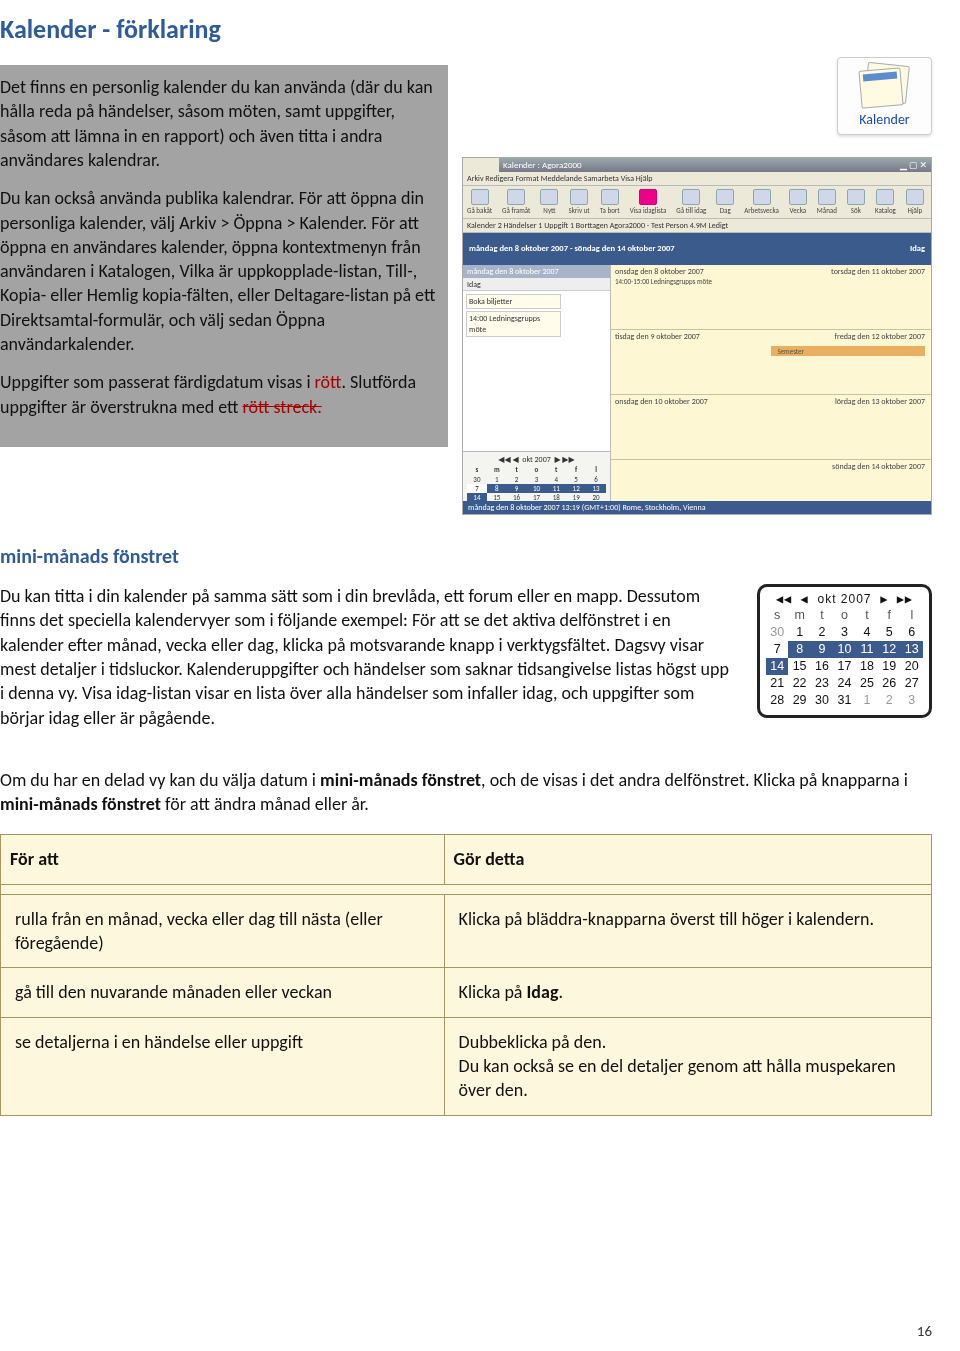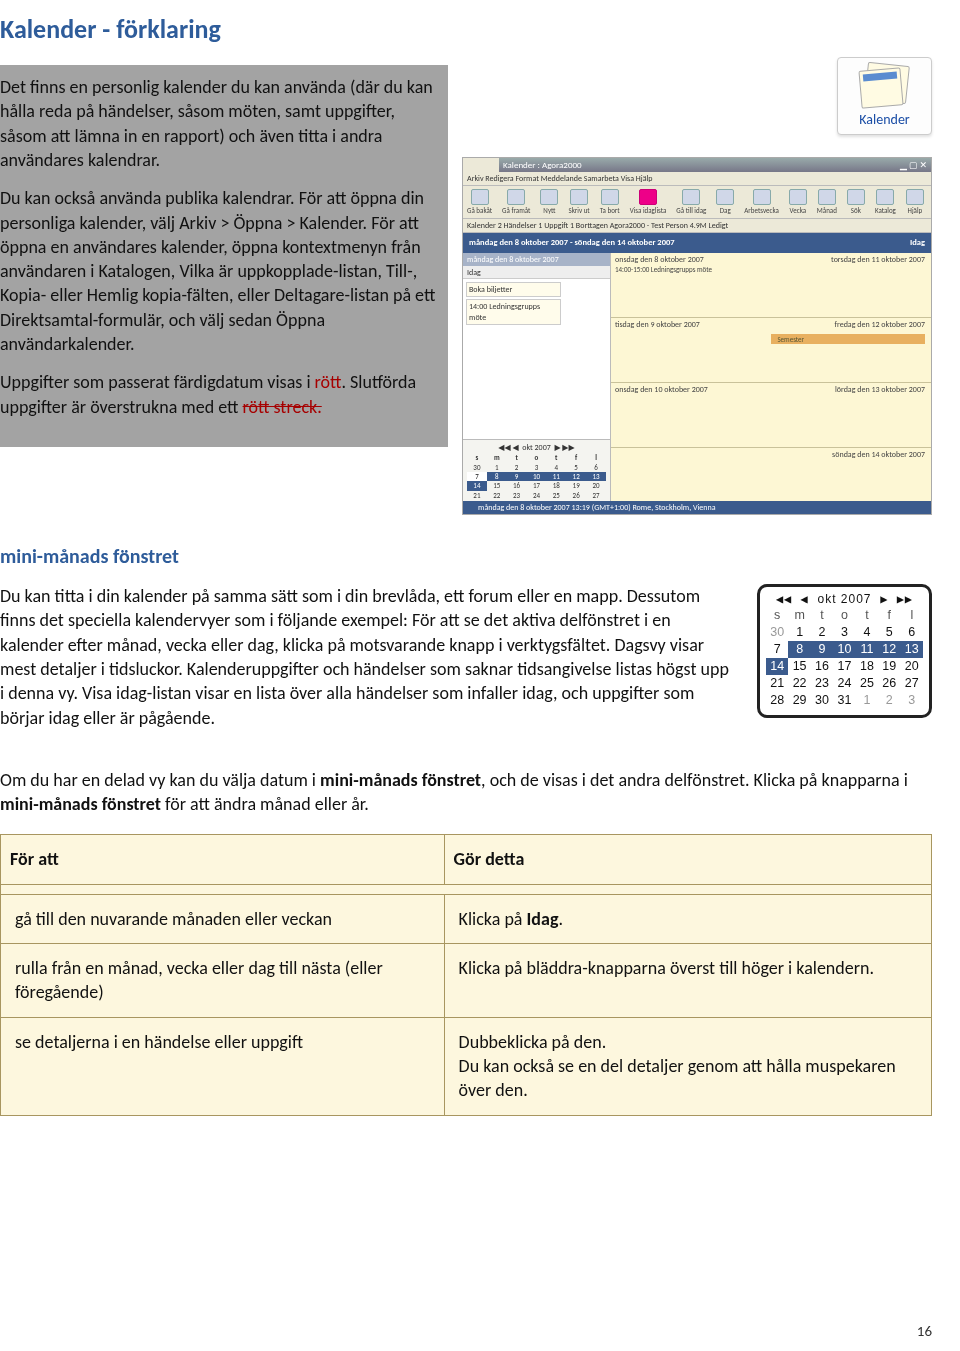--- a/index.html
+++ b/index.html
@@ -108,21 +108,21 @@
   .big-screenshot .toolbar .tbtn {
     display:flex; flex-direction:column; align-items:center; gap:1px;
     font-size:7px; color:#444;
   }
   .big-screenshot .toolbar .tbtn .ic {
     width:18px; height:16px; background:#d0d7e8; border:1px solid #8aa; border-radius:2px;
   }
   .big-screenshot .toolbar .tbtn.active .ic { background:#e08; border-color:#c07; }
   .big-screenshot .crumbs { background:#ece9d8; padding:1px 4px; border-bottom:1px solid #bbb; }
   .big-screenshot .weekhead {
-    background:#3b5b8d; color:#fff; padding:4px 6px; font-weight:bold; font-size:8.5px;
+    background:#3b5b8d; color:#fff; padding:10px 6px; font-weight:bold; font-size:8.5px;
     display:flex; justify-content:space-between;
   }
   .big-screenshot .body {
     display:flex; height: calc(100% - 95px);
   }
   .big-screenshot .leftcol {
     width: 148px; border-right:1px solid #bbb; background:#fff; display:flex; flex-direction:column;
   }
   .big-screenshot .leftcol .dayhead { background:#a7b3c8; color:#fff; padding:1px 4px; }
   .big-screenshot .leftcol .evarea { flex:1; background:#fff; padding:3px; }
@@ -131,21 +131,21 @@
   .big-screenshot .leftcol .minical table { width:100%; font-size:7px; border-collapse:collapse; }
   .big-screenshot .leftcol .minical td, .big-screenshot .leftcol .minical th { text-align:center; padding:0; }
   .big-screenshot .leftcol .minical .hl td { background:#3b5b8d; color:#fff; }
   .big-screenshot .leftcol .minical .today { background:#3b5b8d; color:#fff; }
   .big-screenshot .rightcol { flex:1; background:#fdf7d4; display:flex; flex-direction:column; }
   .big-screenshot .rightcol .row { flex:1; border-bottom:1px solid #c9c29a; position:relative; }
   .big-screenshot .rightcol .row .lab { position:absolute; top:1px; left:4px; font-size:8px; color:#444; }
   .big-screenshot .rightcol .row .lab2 { position:absolute; top:1px; right:6px; font-size:8px; color:#444; }
   .big-screenshot .rightcol .row .note { position:absolute; left:4px; top:12px; font-size:7px; color:#444; }
   .big-screenshot .rightcol .row .orange { position:absolute; left:50%; top:16px; right:6px; height:10px; background:#e8b060; }
-  .big-screenshot .statusbar { position:absolute; bottom:0; left:0; right:0; background:#3b5b8d; color:#fff; padding:1px 15px; }
+  .big-screenshot .statusbar { position:absolute; bottom:0; left:0; right:0; background:#3b5b8d; color:#fff; padding:1px 5px; }
 
   .mini-row {
     display:flex; gap:28px; align-items:flex-start; margin-bottom: 20px;
   }
   .mini-row .textcol { flex: 1; }
   .minical-illus {
     width: 175px;
     border: 3px solid #222;
     border-radius: 10px;
     background:#fff;
@@ -462,28 +462,28 @@
 <table class="instr">
   <tbody>
       <tr>
     <th>För att</th>
     <th>Gör detta</th>
   </tr>
   <tr class="spacer">
         <td colspan="2"></td>
       </tr>
   <tr>
+    <td>rulla från en månad, vecka eller dag till nästa (eller föregående)</td>
+    <td>Klicka på bläddra-knapparna överst till höger i kalendern.</td>
+  </tr>
+  <tr>
     <td>gå till den nuvarande månaden eller  veckan</td>
     <td>
       <span>Klicka på </span><b>Idag</b><span>.</span>
     </td>
-  </tr>
-  <tr>
-    <td>rulla från en månad, vecka eller dag till nästa (eller föregående)</td>
-    <td>Klicka på bläddra-knapparna överst till höger i kalendern.</td>
   </tr>
   <tr>
     <td>se detaljerna i en händelse eller uppgift</td>
     <td style="white-space:pre-line">Dubbeklicka på den.
 Du kan också se en del detaljer genom att hålla muspekaren över den.</td>
   </tr>
 </tbody>
   </table>
 
 <div class="page-num">16</div>

